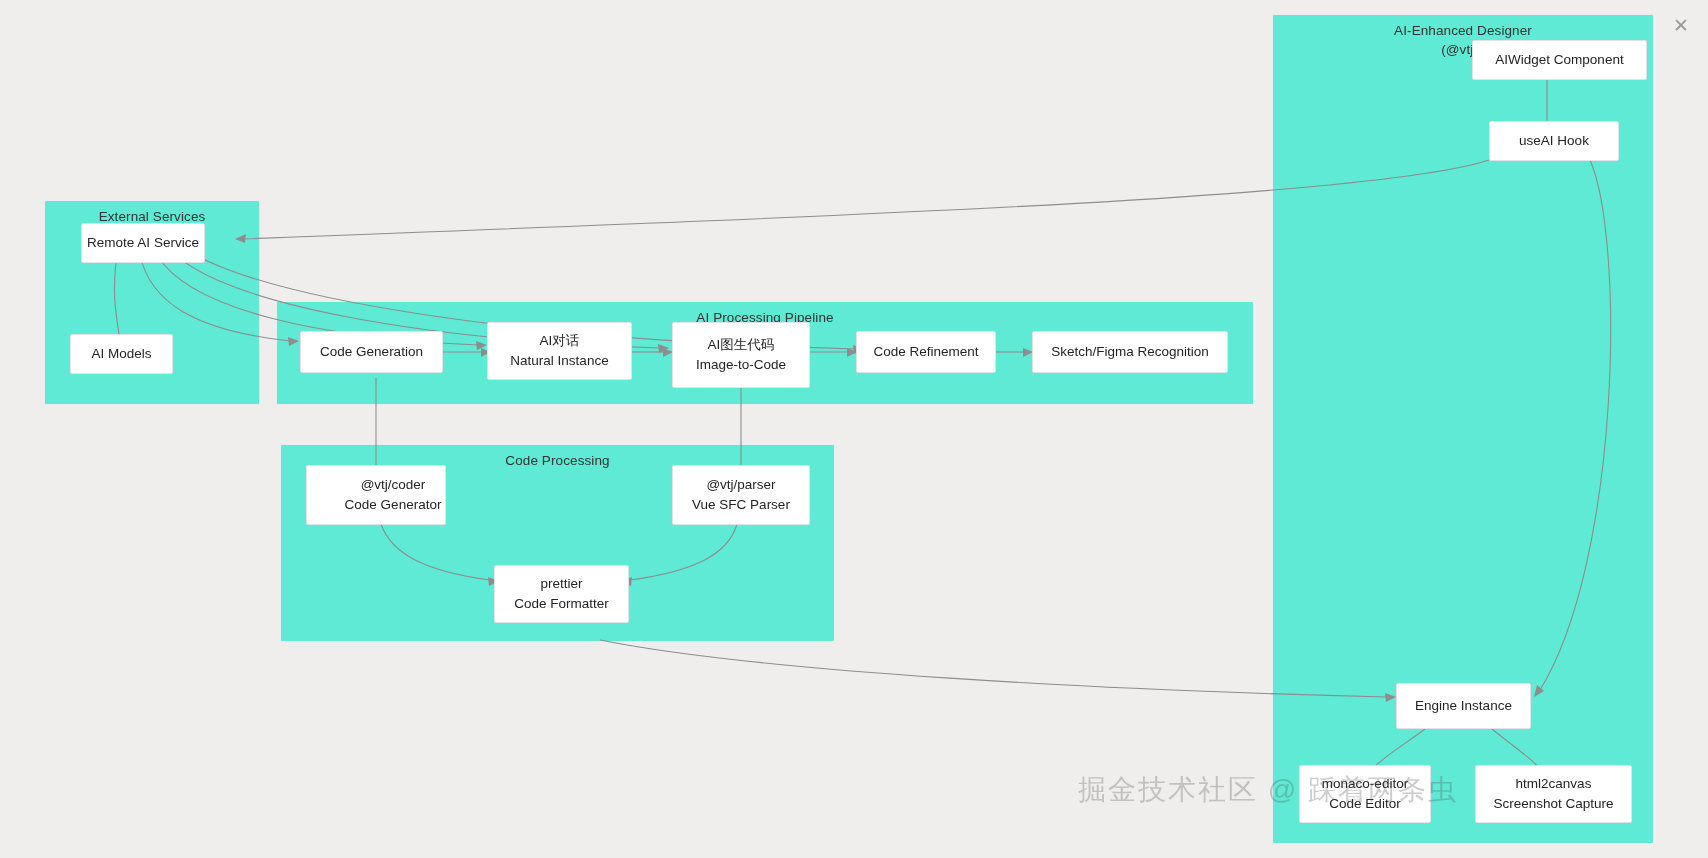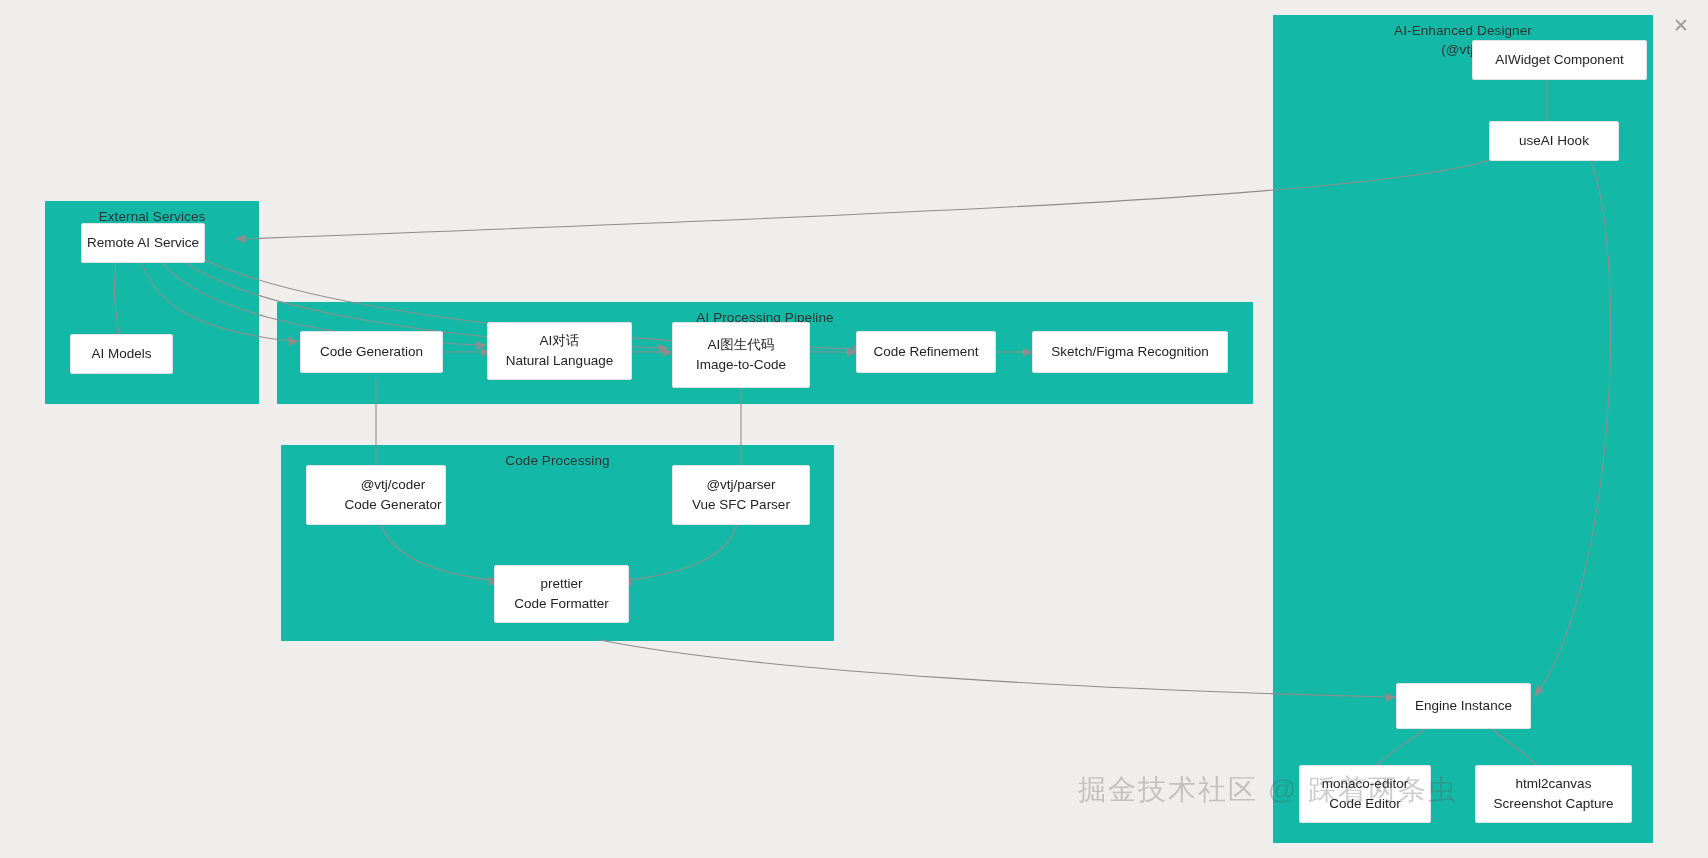--- a/index.html
+++ b/index.html
@@ -11,21 +11,21 @@
     font-family: "Liberation Sans", "DejaVu Sans", sans-serif;
   }
   #stage {
     position: relative;
     width: 1708px; height: 858px;
     background: #efeeec;
   }
   
   .group {
     position: absolute;
-    background: #14b8a6;
+    background: #5eead4;
     border: 1px solid #ececec;
     border-radius: 2px;
   }
   .group-title {
     position: absolute;
     top: 8px; left: 0; right: 0;
     text-align: center;
     font-size: 13.5px;
     color: #333333;
     letter-spacing: .1px;
@@ -204,21 +204,21 @@
   <div class="node" style="left:70px; top:334px; width:103px; height:40px;">
     <span>AI Models</span>
   </div>
 
   <div class="node" style="left:300px; top:331px; width:143px; height:42px;">
     <span>Code Generation</span>
   </div>
 
   <div class="node" style="left:487px; top:322px; width:145px; height:58px;">
     <span>AI对话</span>
-    <span class="l2">Natural Language</span>
+    <span class="l2">Natural Instance</span>
   </div>
 
   <div class="node" style="left:672px; top:322px; width:138px; height:66px;">
     <span>AI图生代码</span>
     <span class="l2">Image-to-Code</span>
   </div>
 
   <div class="node" style="left:856px; top:331px; width:140px; height:42px;">
     <span>Code Refinement</span>
   </div>

